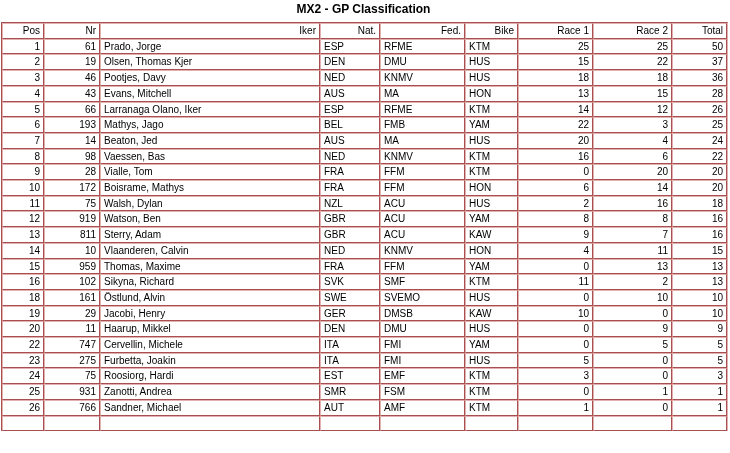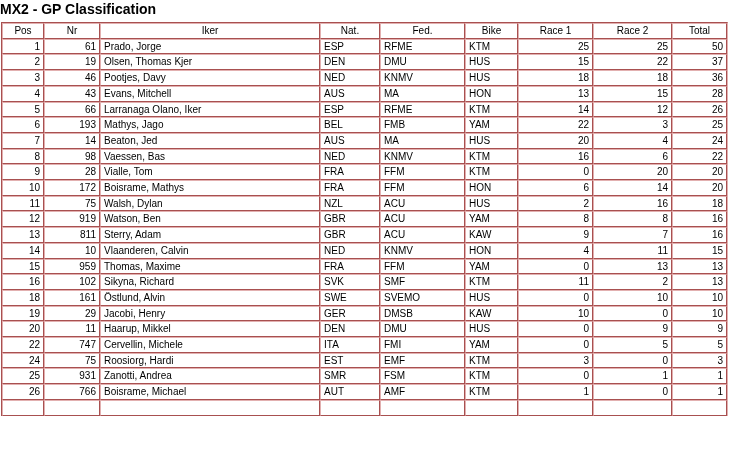--- a/index.html
+++ b/index.html
@@ -11,22 +11,22 @@
     overflow: hidden;
     font-family: "Liberation Sans", sans-serif;
     color: #000000;
   }
   .page {
     width: 730px;
     height: 453px;
     overflow: hidden;
   }
   .page-title {
-    text-align: left;
-    font-size: 14px;
+    text-align: center;
+    font-size: 12px;
     font-weight: bold;
     line-height: 17px;
     margin: 1px 0 4px 0;
     width: 727px;
     letter-spacing: 0px;
   }
   table.classification {
     table-layout: fixed;
     border-collapse: separate;
     border-spacing: 0;
@@ -43,21 +43,21 @@
     border-bottom: 1px solid #a85050;
     font-size: 10px;
     font-weight: normal;
     line-height: 11.7px;
     height: 11.7px;
     padding: 1px 3px;
     overflow: hidden;
     white-space: nowrap;
     vertical-align: middle;
   }
-  th { text-align: center; }
+  th { text-align: right; }
   td.num { text-align: right; }
   td.txt { text-align: left; }
   tr.filler td { border-bottom: 1px solid #a85050; }
 </style>
 </head>
 <body>
 
 <div class="page">
   <div class="page-title">MX2 - GP Classification</div>
 
@@ -301,20 +301,31 @@
           <td class="num">747</td>
           <td class="txt">Cervellin, Michele</td>
           <td class="txt">ITA</td>
           <td class="txt">FMI</td>
           <td class="txt">YAM</td>
           <td class="num">0</td>
           <td class="num">5</td>
           <td class="num">5</td>
         </tr>
         <tr>
+          <td class="num">23</td>
+          <td class="num">275</td>
+          <td class="txt">Furbetta, Joakin</td>
+          <td class="txt">ITA</td>
+          <td class="txt">FMI</td>
+          <td class="txt">HUS</td>
+          <td class="num">5</td>
+          <td class="num">0</td>
+          <td class="num">5</td>
+        </tr>
+        <tr>
           <td class="num">24</td>
           <td class="num">75</td>
           <td class="txt">Roosiorg, Hardi</td>
           <td class="txt">EST</td>
           <td class="txt">EMF</td>
           <td class="txt">KTM</td>
           <td class="num">3</td>
           <td class="num">0</td>
           <td class="num">3</td>
         </tr>
@@ -325,21 +336,21 @@
           <td class="txt">SMR</td>
           <td class="txt">FSM</td>
           <td class="txt">KTM</td>
           <td class="num">0</td>
           <td class="num">1</td>
           <td class="num">1</td>
         </tr>
         <tr>
           <td class="num">26</td>
           <td class="num">766</td>
-          <td class="txt">Boisrame, Michael</td>
+          <td class="txt">Sandner, Michael</td>
           <td class="txt">AUT</td>
           <td class="txt">AMF</td>
           <td class="txt">KTM</td>
           <td class="num">1</td>
           <td class="num">0</td>
           <td class="num">1</td>
         </tr>
         <tr class="filler">
           <td class="num">&nbsp;</td>
           <td class="num">&nbsp;</td>

